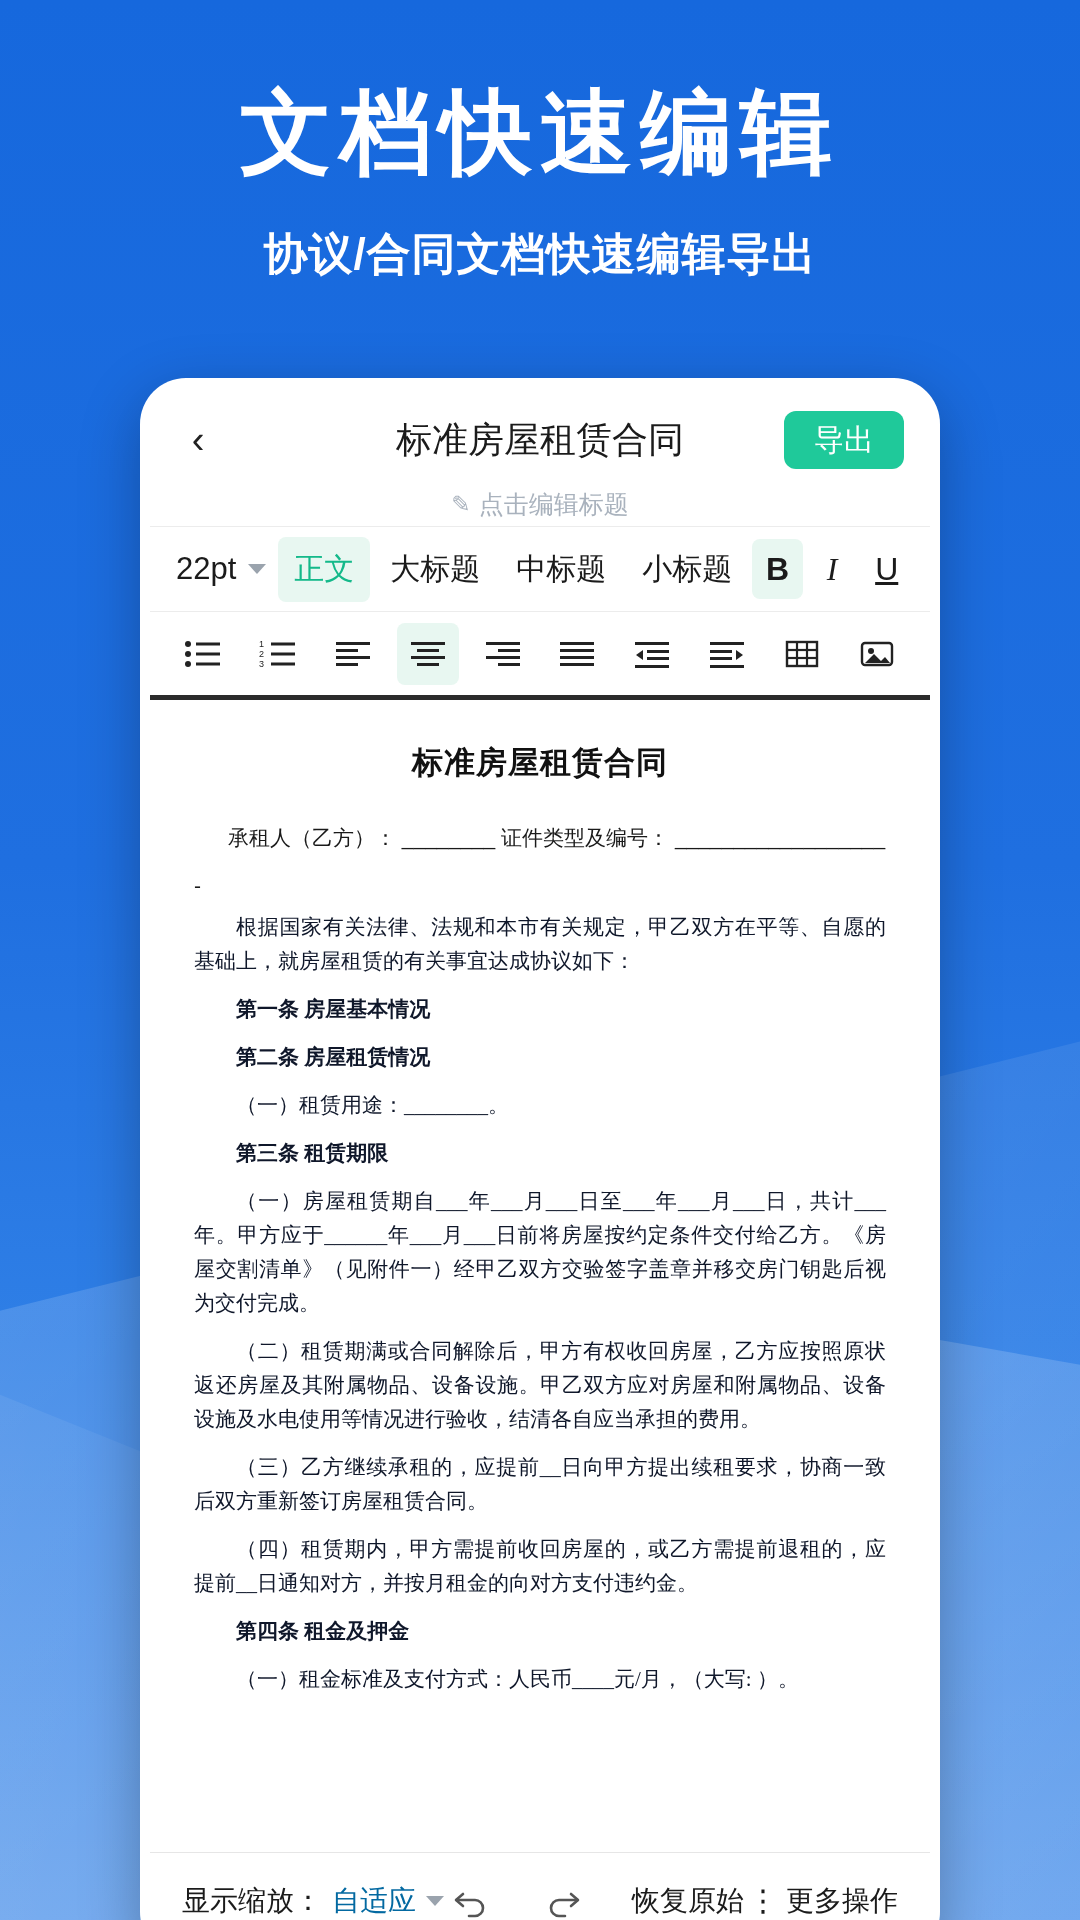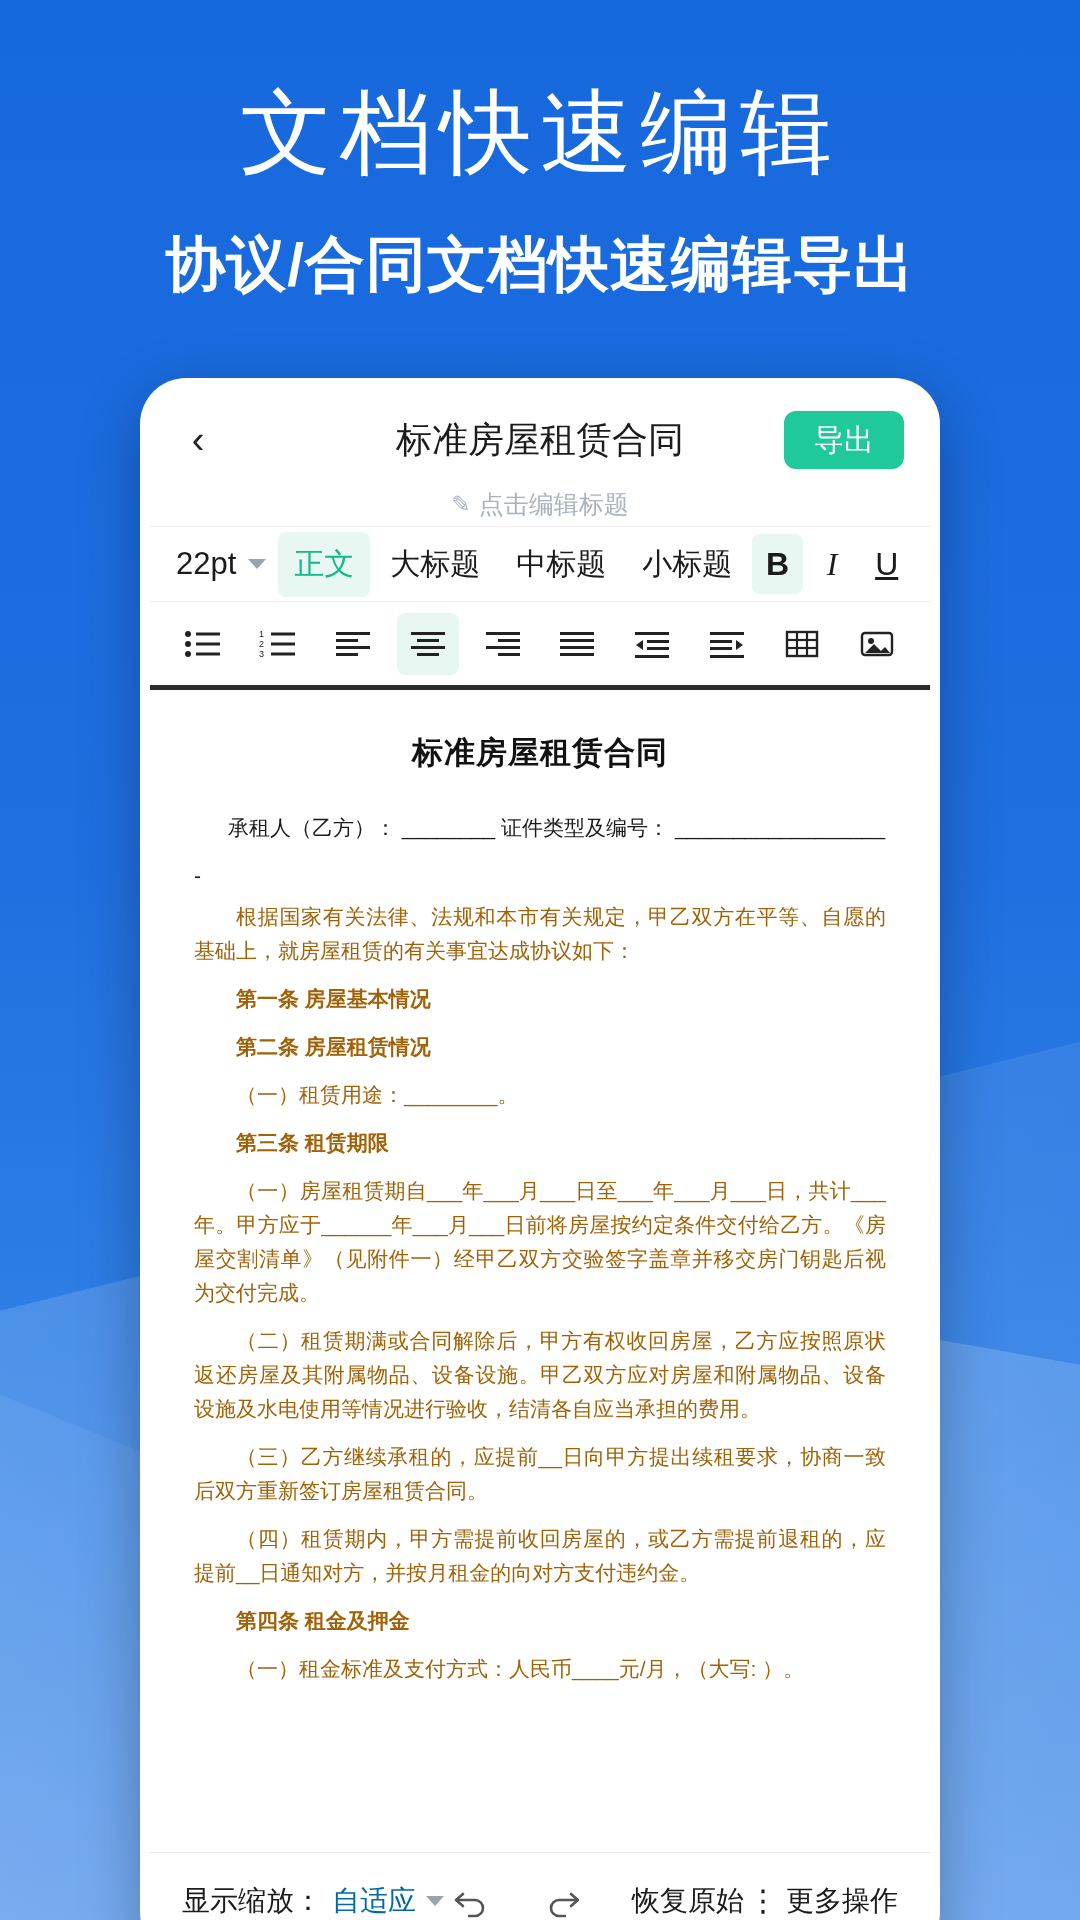--- a/index.html
+++ b/index.html
@@ -55,28 +55,28 @@
     position: absolute;
     top: 84px;
     left: 0;
     width: 1080px;
     text-align: center;
     z-index: 5;
   }
   .headline {
     color: #ffffff;
     font-size: 92px;
-    font-weight: normal;
+    font-weight: bold;
     letter-spacing: 8px;
     line-height: 1.05;
     margin: 0;
   }
   .subheadline {
     color: #ffffff;
-    font-size: 60px;
+    font-size: 44px;
     font-weight: bold;
     letter-spacing: 1px;
     margin: 44px 0 2px 0;
   }
 
   
   .phone {
     position: absolute;
     left: 140px;
     top: 378px;
@@ -152,21 +152,21 @@
     flex: none;
     margin-top: -10px;
   }
   .pencil-icon {
     font-size: 23px;
     color: #a9b2bd;
   }
 
   
   .toolbar1 {
-    height: 76px;
+    height: 86px;
     display: flex;
     align-items: center;
     border-top: 1px solid #ececec;
     border-bottom: 1px solid #ececec;
     padding: 0 18px;
     box-sizing: border-box;
     gap: 4px;
     flex: none;
   }
   .font-size-box {
@@ -254,22 +254,23 @@
     font-size: 21px;
     line-height: 1.5;
     margin: 0 0 20px 0;
     color: #1a1a1a;
   }
   .doc-line.indent { text-indent: 0; padding-left: 34px; }
   .doc-p {
     font-size: 21px;
     line-height: 1.62;
     margin: 12px 0 14px 0;
-    color: #a16207;
+    color: #0f172a;
     text-align: justify;
+    font-family: Liberation Serif, serif;
   }
   .doc-p.ind { text-indent: 42px; }
   .doc-p.bold { font-weight: bold; text-indent: 42px; }
   .doc-dash { font-size: 21px; margin: 0 0 6px 0; color: #1a1a1a; }
 
   
   .bottombar {
     height: 96px;
     border-top: 1px solid #e6e6e6;
     display: flex;

